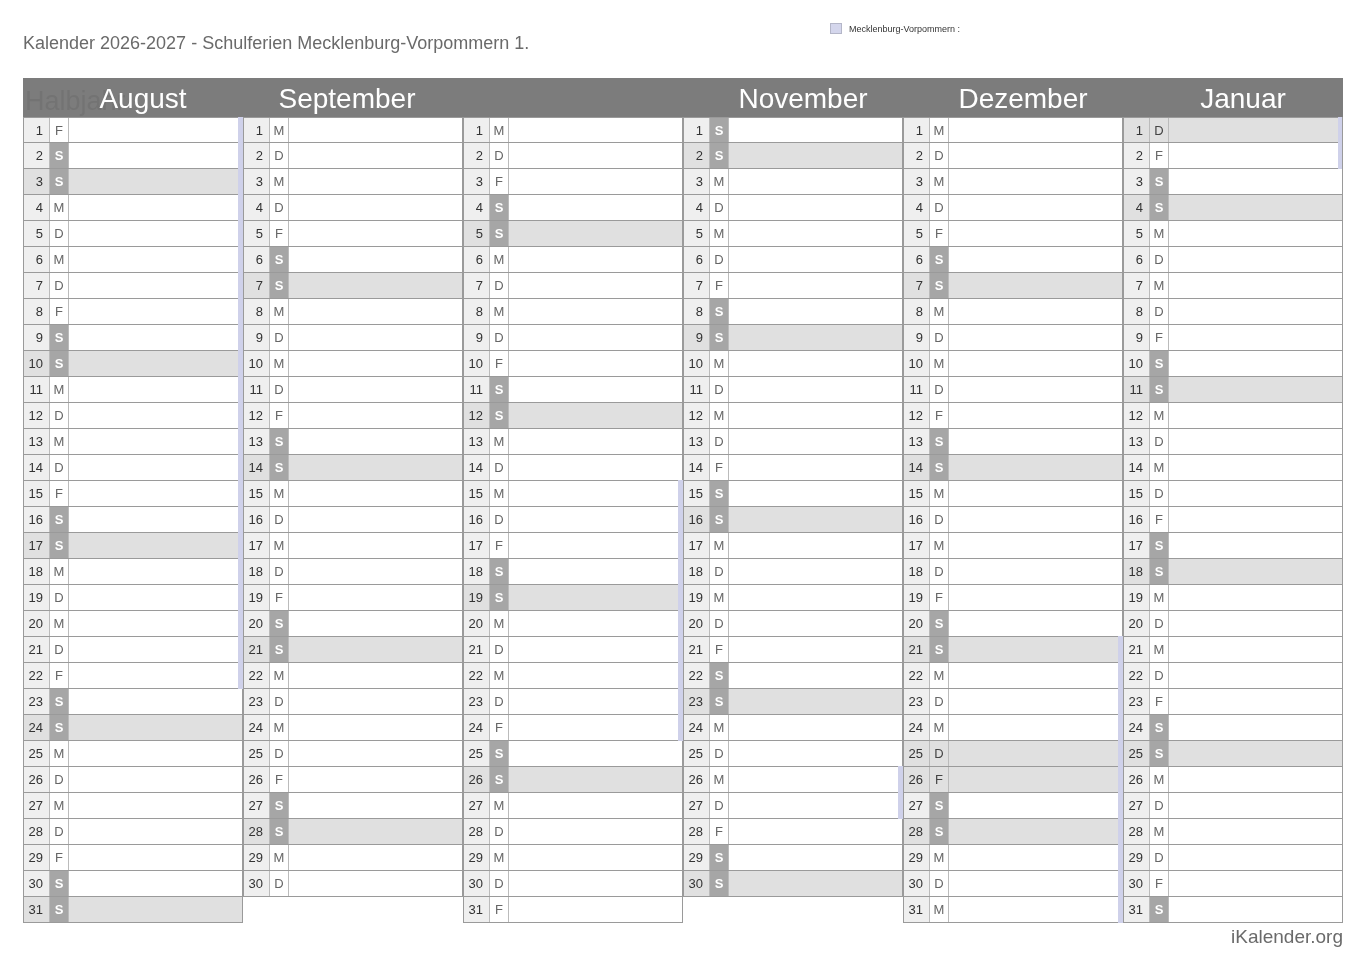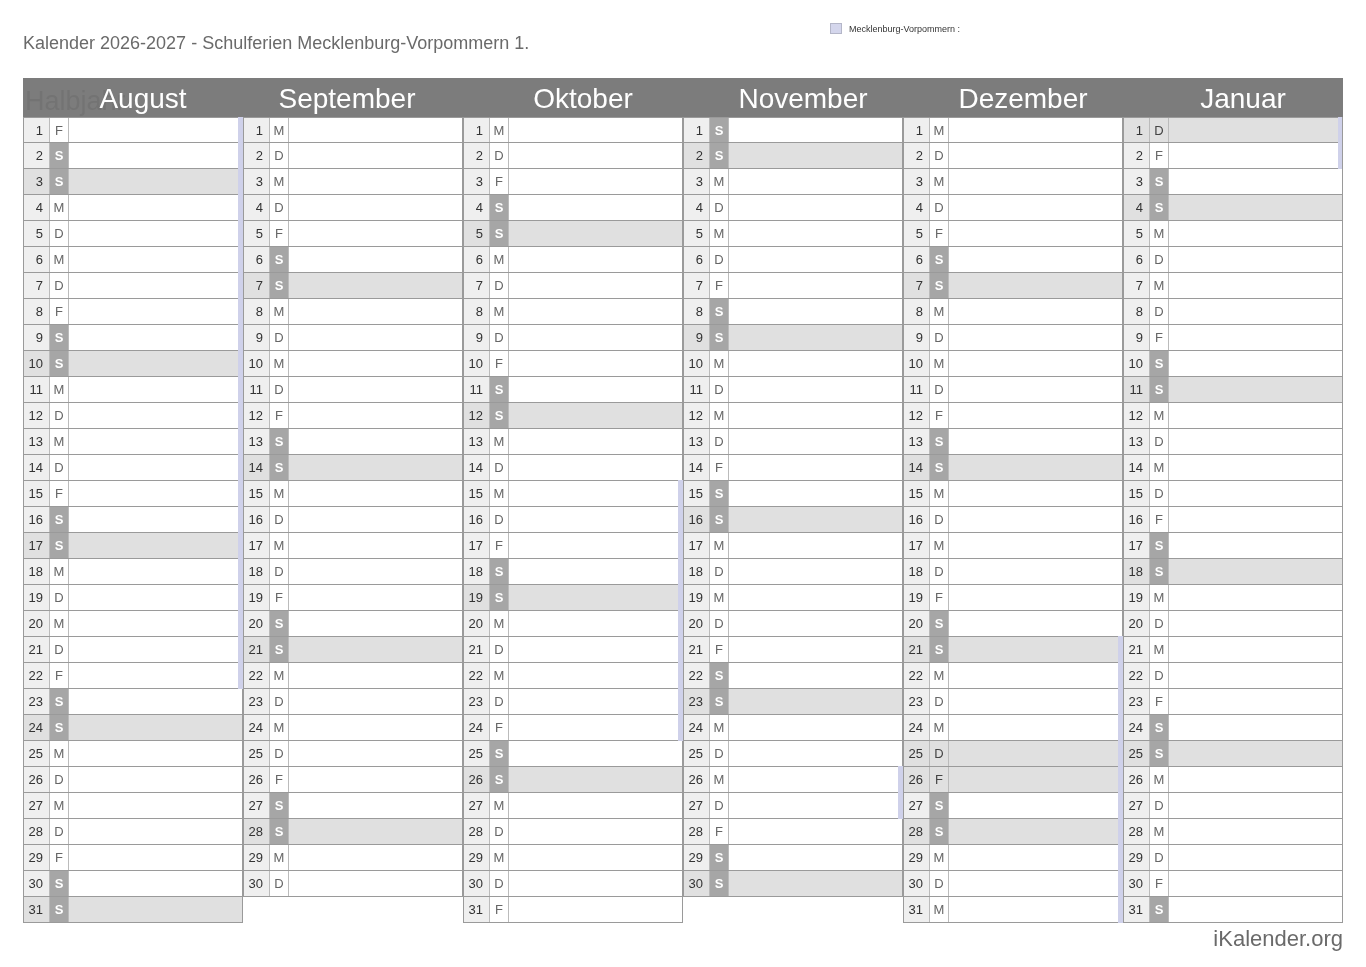--- a/index.html
+++ b/index.html
@@ -15,37 +15,36 @@
   .row.first { border-top: 1px solid #9a9a9a; }
   .row .num { width: 26px; background: #efefef; border-right: 1px solid #bbb; text-align: right; padding-right: 6px; box-sizing: border-box; font-size: 13px; color: #333; line-height: 25px; }
   .row .dow { width: 19px; border-right: 1px solid #bbb; text-align: center; font-size: 13px; color: #666; line-height: 25px; box-sizing: border-box; }
   .row .dow.weekend { background: #a6a6a6; color: #fff; font-weight: bold; }
   .row .note { flex: 1; }
   .row.sunday .note, .row.sunday .num, .row.holiday-shade .note, .row.holiday-shade .num { background: #e0e0e0; }
   .row.holiday-shade .dow:not(.weekend) { background: #e0e0e0; color: #444; }
   .hbar { position: absolute; top: -1px; bottom: -1px; width: 4px; background: #cfd1ea; }
   .hbar.left { left: -5px; }
   .hbar.right { right: 0px; }
-  .footer { position: absolute; right: 23px; top: 926px; font-size: 22px; color: #6a6a6a; }
+  .footer { position: absolute; right: 23px; top: 926px; font-size: 19px; color: #6a6a6a; }
 </style>
 </head>
 <body>
 
 <div class="title">Kalender 2026-2027 - Schulferien Mecklenburg-Vorpommern 1.</div>
 
 <div class="legend">
   <div class="legend-swatch"></div>
   <span>Mecklenburg-Vorpommern :</span>
 </div>
 
 <div class="header-bar">
   <div class="watermark">Halbjahr</div>
   <div class="month-name" style="left:0px">August</div>
   <div class="month-name" style="left:204px">September</div>
-  <div class="month-name" style="left:440px">Oktober</div>
   <div class="month-name" style="left:660px">November</div>
   <div class="month-name" style="left:1100px">Januar</div>
   <div class="month-name" style="left:880px">Dezember</div>
 </div>
 
 <div id="months-container">
     <div class="month" style="left: 23px;">
       <div class="row first">
         <div class="num">1</div>
         <div class="dow">F</div>

